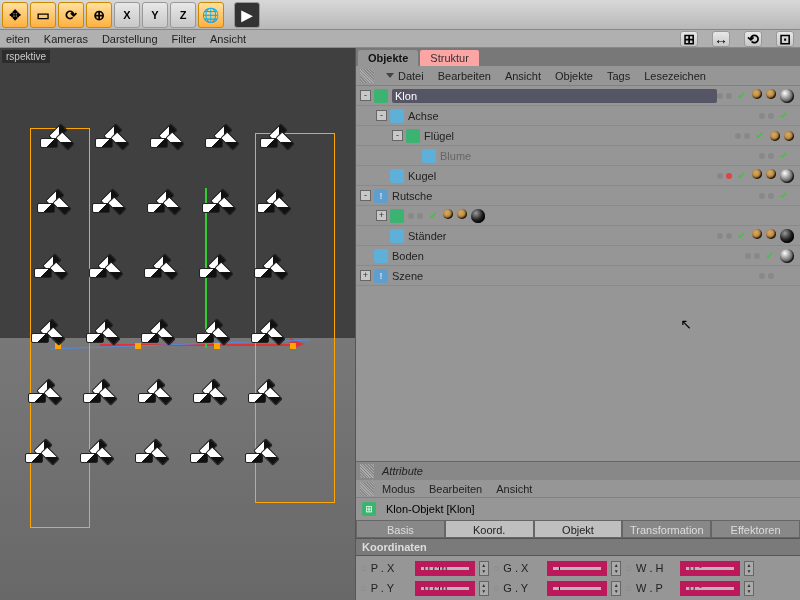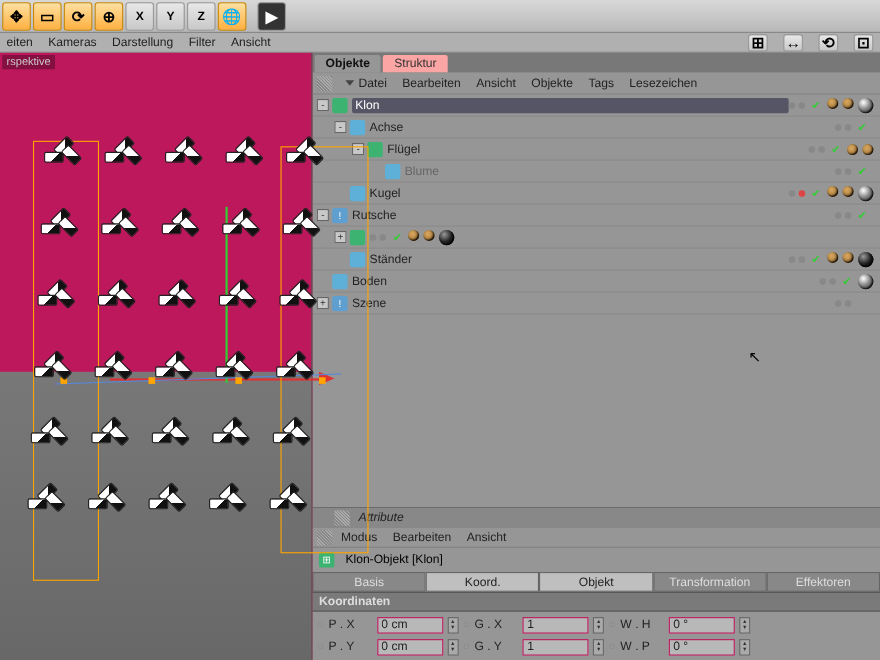--- a/index.html
+++ b/index.html
@@ -5,21 +5,21 @@
 * { margin:0; padding:0; box-sizing:border-box; font-family:Arial,sans-serif; font-size:11px; user-select:none; }
 body { width:800px; height:600px; background:#808080; overflow:hidden; position:relative; }
 .root { display:flex; flex-direction:column; width:100%; height:100%; }
 .toolbar { height:30px; background:linear-gradient(#d8d8d8,#b8b8b8); display:flex; align-items:center; padding:2px; gap:2px; border-bottom:1px solid #888; }
 .tbtn { width:26px; height:26px; background:linear-gradient(#e8e8e8,#c8c8c8); border:1px solid #999; border-radius:3px; display:flex; align-items:center; justify-content:center; font-size:14px; font-weight:bold; }
 .tbtn.sel { background:linear-gradient(#ffe0a0,#ffb040); border-color:#cc8800; }
 .tbtn.dark { background:#333; color:#fff; }
 .menubar { height:18px; background:#b0b0b0; display:flex; align-items:center; gap:14px; padding:0 6px; border-bottom:1px solid #888; }
 .menubar span { color:#222; }
 .main { flex:1; display:flex; }
-.viewport { width:284px; background:#be185d; position:relative; border-right:1px solid #555; }
+.viewport { width:356px; background:#404040; position:relative; border-right:1px solid #555; }
 .vp-label { position:absolute; top:2px; left:2px; color:#ccc; font-size:10px; background:rgba(0,0,0,.3); padding:1px 4px; }
 .vp-ground { position:absolute; top:290px; left:0; right:0; bottom:0; background:linear-gradient(#787878,#686868); }
 .vp-red { position:absolute; top:296px; left:100px; width:200px; height:2px; background:#d33; }
 .vp-green { position:absolute; top:140px; left:205px; width:2px; height:160px; background:#3c3; }
 .vp-blue { position:absolute; top:296px; left:50px; width:260px; height:1px; background:#58d; transform:rotate(-2deg); }
 .vp-arrowhead { position:absolute; top:290px; left:290px; width:0; height:0; border-left:14px solid #d33; border-top:6px solid transparent; border-bottom:6px solid transparent; }
 .vp-orange { position:absolute; border:1px solid #ffa500; }
 .vp-box1 { top:80px; left:30px; width:60px; height:400px; }
 .vp-box2 { top:85px; left:255px; width:80px; height:370px; }
 .vp-handle { position:absolute; width:6px; height:6px; background:#ffa500; }
@@ -45,31 +45,31 @@
 .oname.sel { background:#556; color:#fff; padding:1px 3px; border-radius:2px; }
 .dots { display:flex; gap:3px; margin-right:6px; }
 .dot { width:6px; height:6px; border-radius:50%; }
 .dg { background:#888; } .dr { background:#d44; }
 .chk { color:#3c3; font-size:10px; margin-right:6px; }
 .tags { display:flex; gap:4px; margin-right:6px; }
 .tag { width:14px; height:14px; border-radius:50%; background:radial-gradient(circle at 35% 30%,#fff,#888 45%,#333); box-shadow:inset -1px -1px 2px #000; }
 .tag.dk { background:radial-gradient(circle at 35% 30%,#999,#222 50%,#000); }
 .tag.sm { background:radial-gradient(circle at 40% 35%,#d8a860,#a07030); width:10px; height:10px; }
 .attr { background:#969696; border-top:1px solid #666; }
-.attr-hdr { display:flex; align-items:center; height:18px; background:#888; padding-left:20px; gap:4px; }
+.attr-hdr { display:flex; align-items:center; height:18px; background:#888; padding-left:4px; gap:4px; }
 .attr-title { color:#222; font-style:italic; }
 .obj-line { display:flex; align-items:center; height:22px; padding:0 6px; gap:6px; }
 .attr-tabs { display:flex; height:18px; }
 .atab { flex:1; text-align:center; line-height:18px; background:#888; color:#ddd; border:1px solid #666; }
 .atab.act { background:#bfbfbf; color:#222; }
 .section { background:#7a7a7a; color:#ddd; padding:2px 6px; font-weight:bold; border-top:1px solid #555; border-bottom:1px solid #555; }
 .coords { padding:2px 4px; }
 .crow { display:flex; gap:4px; align-items:center; height:20px; }
 .clabel { width:40px; color:#222; }
-.cinput { width:60px; height:15px; background:#b8b8b8; border:1px solid #be185d; padding:0 3px; color:#222; }
+.cinput { width:60px; height:15px; background:#b8b8b8; border:6px solid #be185d; padding:0 3px; color:#222; }
 .cspin { width:10px; height:15px; background:#aaa; border:1px solid #666; display:flex; flex-direction:column; }
 .cspin div { flex:1; font-size:5px; text-align:center; line-height:6px; color:#333; }
 .cursor { position:absolute; top:316px; right:108px; font-size:14px; color:#000; pointer-events:none; }
 .tri { width:0; height:0; border-left:4px solid transparent; border-right:4px solid transparent; border-top:5px solid #444; margin-left:4px; }
 </style>
 </head>
 <body>
 
 <div class="root">
   <div class="toolbar">

